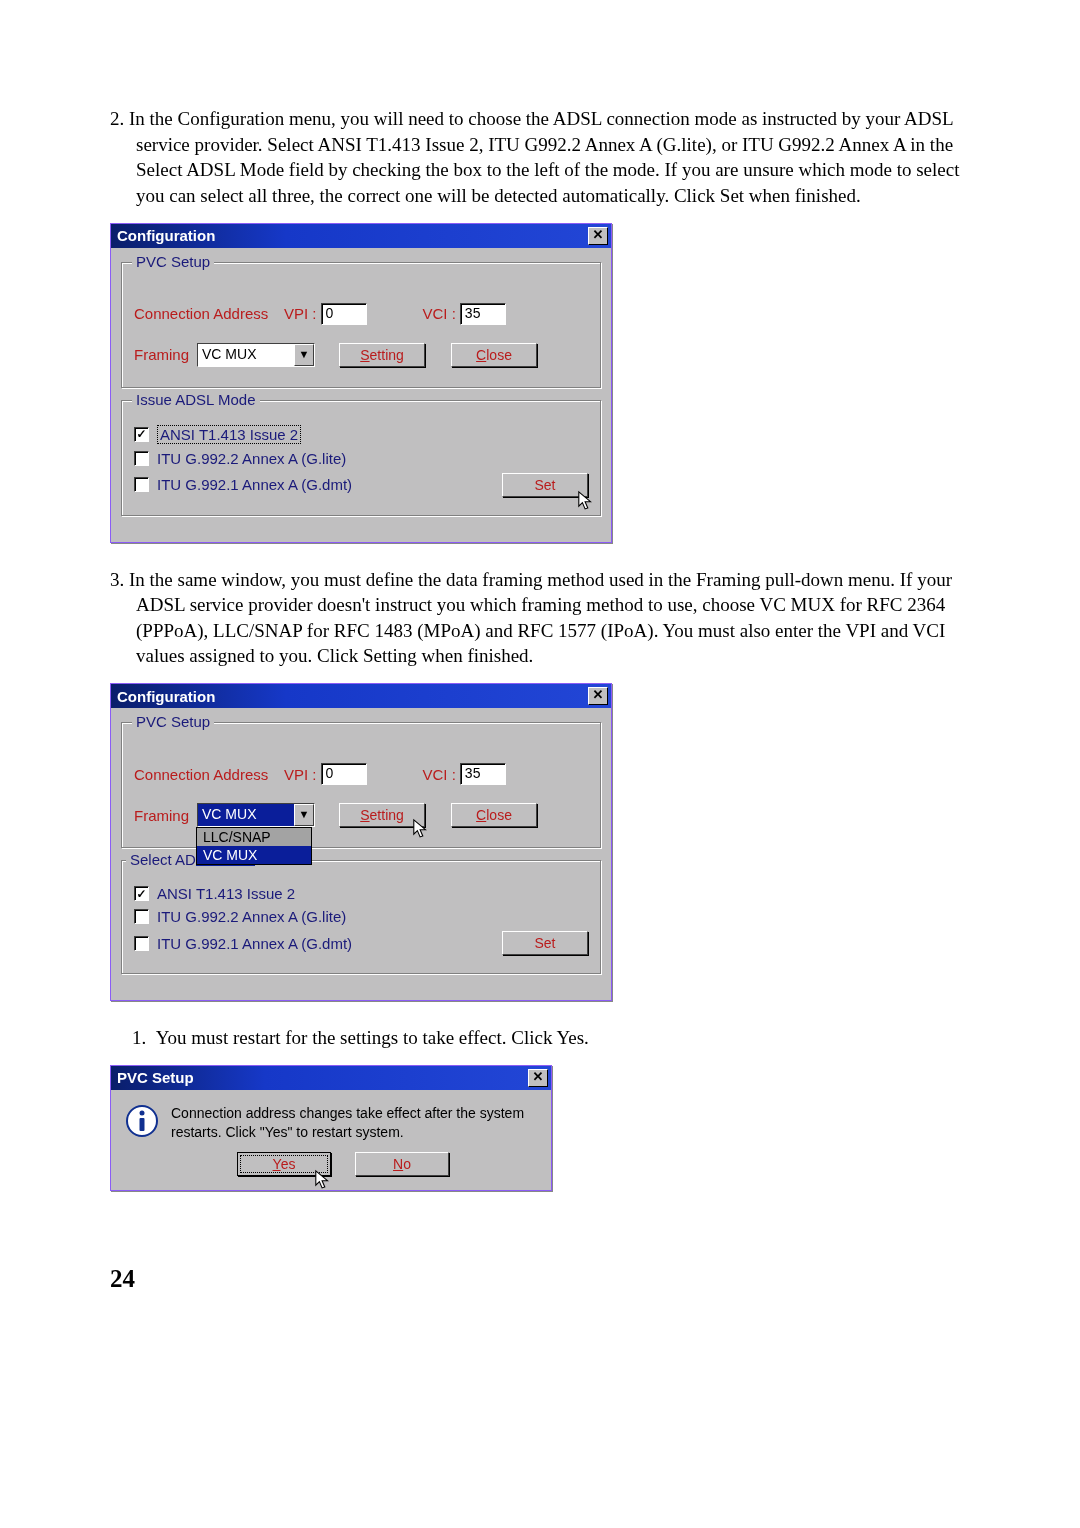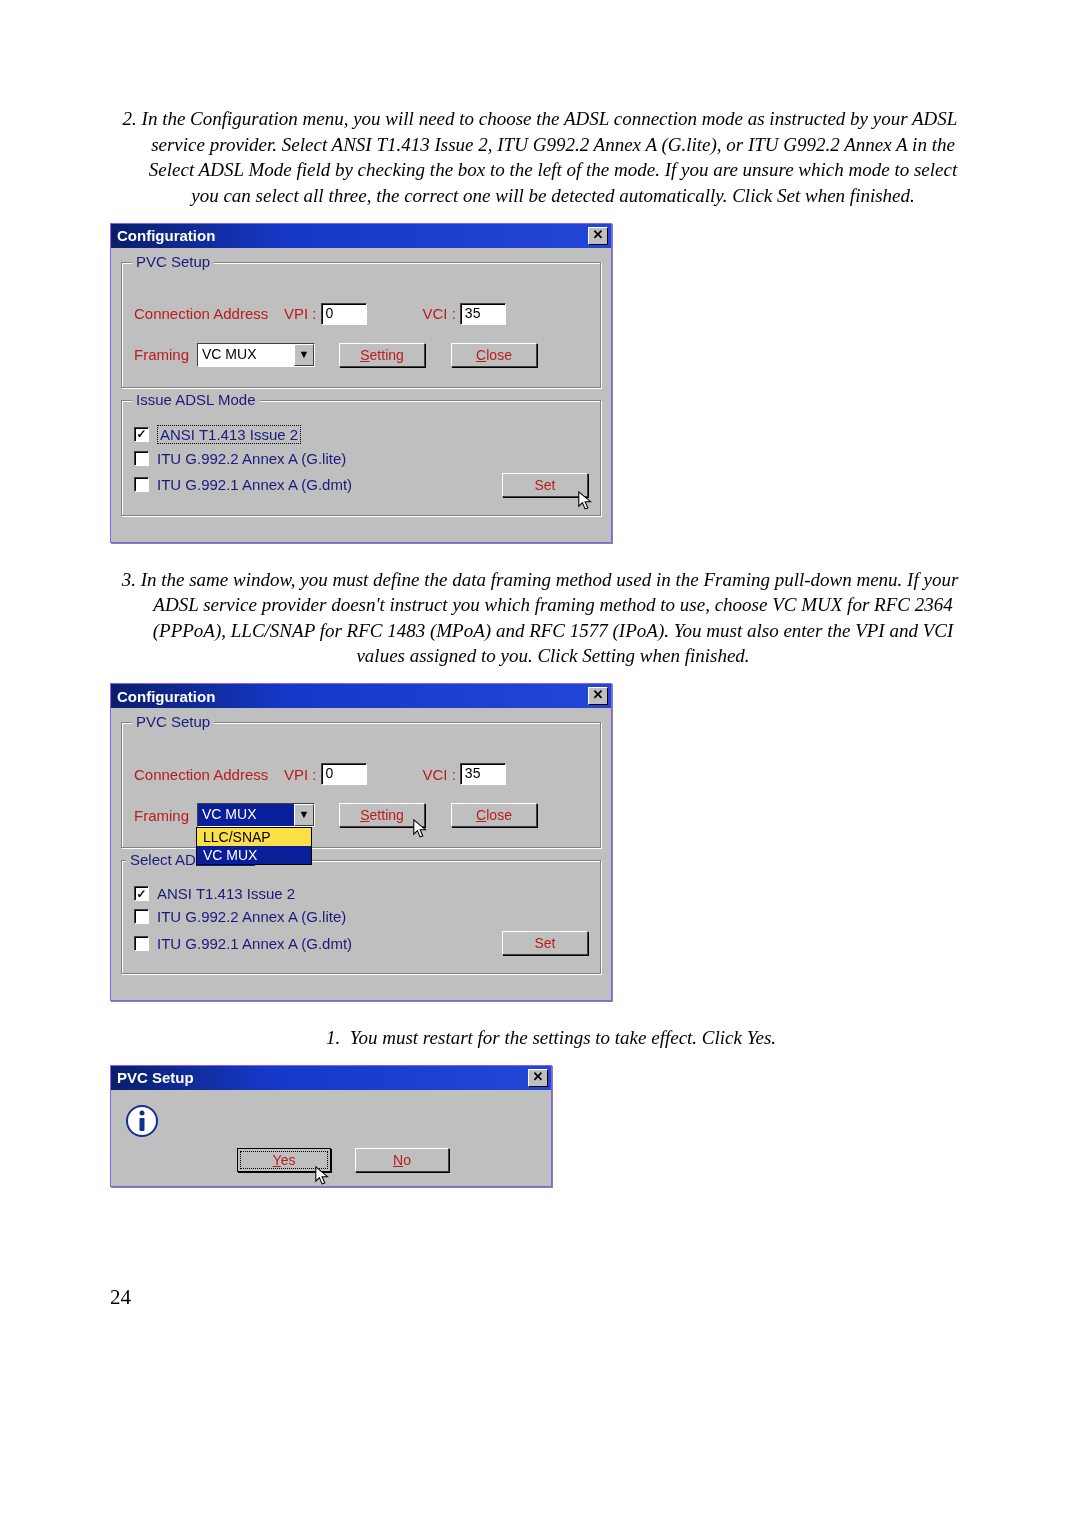--- a/index.html
+++ b/index.html
@@ -11,22 +11,21 @@
   }
   .page {
     padding: 106px 110px 60px 110px;
     box-sizing: border-box;
     width: 1080px;
   }
   .para {
     font-size: 19px;
     line-height: 1.35;
     margin: 0 0 14px 0;
-    text-align: center;
-    font-style: italic;
+    text-align: left;
   }
   .hang {
     padding-left: 26px;
     text-indent: -26px;
   }
   .screenshot {
     border: 1px solid #8b5cf6;
     background: #c0bfc0;
     width: 500px;
     margin: 8px 0 24px 0;
@@ -126,21 +125,21 @@
     border-left: 1px solid #fff;
     border-right: 1px solid #404040;
     border-bottom: 1px solid #404040;
     text-align: center;
     font-size: 11px;
     line-height: 18px;
     color: #000;
   }
   .dropdown {
     position: absolute;
-    background: #fde047;
+    background: #a3a3a3;
     border: 1px solid #000;
     font-size: 14px;
     color: #000;
     z-index: 5;
   }
   .dropdown div { padding: 1px 6px; }
   .dropdown .dd-sel { background: #0a1e9a; color: #fff; }
   .btn {
     background: #c0bfc0;
     border-top: 1px solid #fff;
@@ -205,22 +204,23 @@
     height: 34px;
     flex: 0 0 auto;
   }
   .msg-btns {
     display: flex;
     justify-content: center;
     gap: 24px;
     padding: 4px 0 14px 0;
   }
   .pagenum {
-    font-size: 21px;
-    margin-top: 98px;
+    font-size: 25px;
+    margin-top: 74px;
+    font-weight: bold;
   }
 </style>
 </head>
 <body>
 
 <div class="page">
 
   <p class="para hang">
     <span>2.</span> <span>In the Configuration menu, you will need to choose the ADSL connection mode as instructed by your ADSL service provider. Select ANSI T1.413 Issue 2, ITU G992.2 Annex A (G.lite), or ITU G992.2 Annex A in the Select ADSL Mode field by checking the box to the left of the mode. If you are unsure which mode to select you can select all three, the correct one will be detected automatically.  Click Set when finished.</span>
   </p>
@@ -356,20 +356,21 @@
       <span class="x-btn">✕</span>
     </div>
     <div class="msg-body">
       <span class="info-icon">
         <svg viewBox="0 0 34 34">
           <circle cx="17" cy="17" r="15" fill="#fff" stroke="#103090" stroke-width="2"></circle>
           <circle cx="17" cy="9" r="2.5" fill="#103090"></circle>
           <rect x="14.5" y="14" width="5" height="13" rx="1" fill="#103090"></rect>
         </svg>
       </span>
+      <span style="line-height:1.35;">Connection address changes take effect after the system restarts. Click "Yes" to restart system.</span>
     </div>
     <div class="msg-btns">
       <span class="btn focused" style="width:92px; position:relative; border:1px solid #000;margin-left:24px;">
         <span class="under">Y</span><span>es</span>
         <span class="cursor" style="position:absolute; right:-2px; bottom:-16px;">
           <svg viewBox="0 0 20 24">
               <polygon points="2,2 2,18 6,14 9,21 12,20 9,13 15,13" fill="#fff" stroke="#000" stroke-width="1.2"></polygon>
             </svg>
         </span>
       </span>

